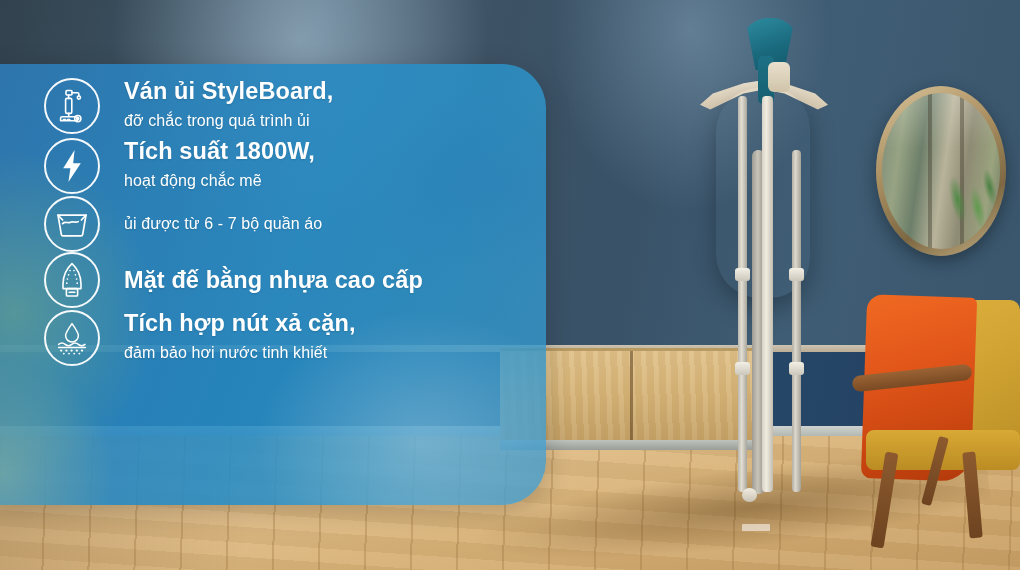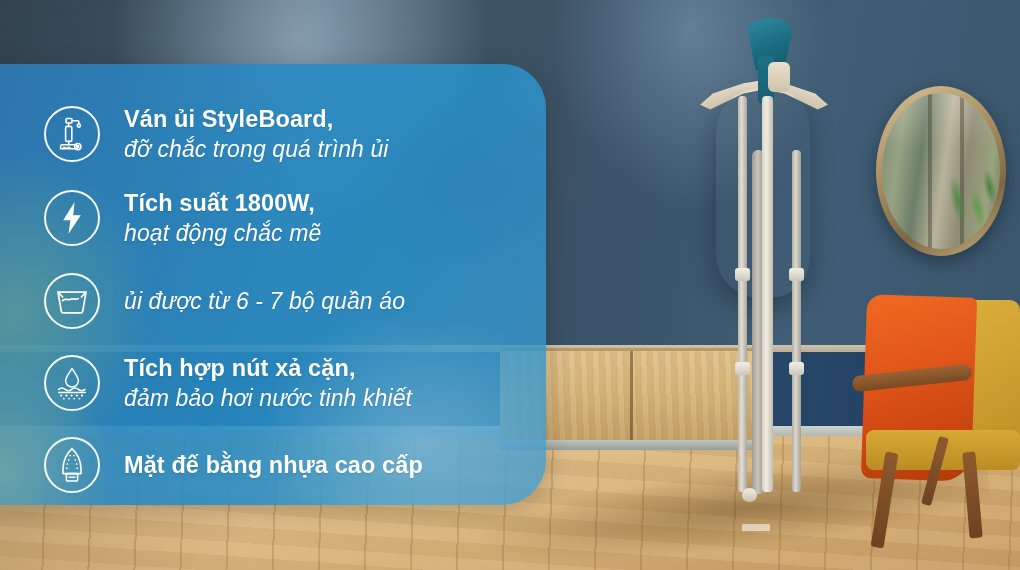--- a/index.html
+++ b/index.html
@@ -204,40 +204,39 @@
     background:
       radial-gradient(ellipse 180px 210px at 24px 250px, rgba(126,176,132,.50), rgba(126,176,132,0) 78%),
       radial-gradient(ellipse 150px 150px at 10px 410px, rgba(168,196,150,.45), rgba(168,196,150,0) 76%),
       radial-gradient(ellipse 220px 180px at 430px 380px, rgba(190,215,228,.35), rgba(190,215,228,0) 74%),
       radial-gradient(ellipse 190px 130px at 500px 120px, rgba(40,120,178,.30), rgba(40,120,178,0) 76%);
     pointer-events: none;
   }
 
   .feature-list {
     position: absolute; left: 54px; top: 12px; right: 28px; bottom: 12px;
-    display: flex; flex-direction: column; justify-content: space-between; margin-top: 28px;
+    display: flex; flex-direction: column; 
   }
   .feature-row { display: flex; align-items: center; gap: 24px; }
   .feature-icon {
     flex: 0 0 auto; width: 56px; height: 56px; border-radius: 50%;
     border: 2px solid rgba(255,255,255,.95);
     display: flex; align-items: center; justify-content: center;
   }
   .feature-icon svg { display: block; }
   .feature-text { display: flex; flex-direction: column; justify-content: center; }
   .feature-title {
     color: #ffffff; font-weight: bold; font-size: 23.5px; line-height: 30px;
     letter-spacing: .1px; white-space: nowrap;
     text-shadow: 0 1px 2px rgba(0,0,0,.13);
   }
   .feature-sub {
-    color: #ffffff; font-weight: normal; font-size: 23px; line-height: 30px;
+    color: #ffffff; font-weight: normal; font-size: 16px; line-height: 30px;
     letter-spacing: .1px; white-space: nowrap;
     text-shadow: 0 1px 2px rgba(0,0,0,.13);
-    font-style: italic;
   }
   .feature-sub:empty { display: none; }
 </style>
 </head>
 <body>
 
 <div id="stage">
 
   <div class="scene">
     <div class="wall-upper"></div>
@@ -333,20 +332,44 @@
             <path d="M7.6 13.6 c2.6 -2.6 5.2 0 7.8 -1.4 c2.6 -1.4 5.2 1.2 7.8 -0.6"></path>
           </svg>
         </div>
         <div class="feature-text">
           <div class="feature-sub">ủi được từ 6 - 7 bộ quần áo</div>
         </div>
       </div>
 
       <div class="feature-row">
         <div class="feature-icon">
+          <svg width="26" height="36" viewBox="0 0 26 36" fill="none" stroke="#ffffff" stroke-width="1.6" stroke-linecap="round" stroke-linejoin="round">
+            <path d="M13 1.6 C6.6 7.4 4 15 4 22.2 v4.4 h18 v-4.4 C22 15 19.4 7.4 13 1.6 z"></path>
+            <rect x="7.4" y="26.6" width="11.2" height="7.4" rx="1.1"></rect>
+            <path d="M10.2 30.3 h5.6"></path>
+            <g fill="#ffffff" stroke="none">
+              <circle cx="9.6" cy="12.8" r=".85"></circle>
+                <circle cx="16.4" cy="12.8" r=".85"></circle>
+              <circle cx="8.4" cy="17" r=".85"></circle>
+                <circle cx="17.6" cy="17" r=".85"></circle>
+              <circle cx="7.8" cy="21.2" r=".85"></circle>
+                <circle cx="18.2" cy="21.2" r=".85"></circle>
+              <circle cx="11" cy="8.6" r=".8"></circle>
+                <circle cx="15" cy="8.6" r=".8"></circle>
+            </g>
+          </svg>
+        </div>
+        <div class="feature-text">
+          <div class="feature-title">Mặt đế bằng nhựa cao cấp</div>
+
+        </div>
+      </div>
+
+      <div class="feature-row">
+        <div class="feature-icon">
           <svg width="34" height="34" viewBox="0 0 34 34" fill="none" stroke="#ffffff" stroke-width="1.5" stroke-linecap="round" stroke-linejoin="round">
             <path d="M17 2.6 C13 8.2 10.6 11.6 10.6 14.6 a6.4 6.4 0 0 0 12.8 0 c0 -3 -2.4 -6.4 -6.4 -12 z"></path>
             <path d="M3.6 23.4 c2.2 -1.8 4.4 -1.8 6.6 0 c2.2 1.8 4.4 1.8 6.6 0 c2.2 -1.8 4.4 -1.8 6.6 0 c2.2 1.8 4.4 1.8 6.6 0"></path>
             <path d="M3.6 26.6 h26.8"></path>
             <g fill="#ffffff" stroke="none">
               <circle cx="6.2" cy="29.6" r="1.15"></circle>
                 <circle cx="11.4" cy="29.6" r="1.15"></circle>
               <circle cx="16.6" cy="29.6" r="1.15"></circle>
                 <circle cx="21.8" cy="29.6" r="1.15"></circle>
               <circle cx="27" cy="29.6" r="1.15"></circle>
@@ -356,40 +379,16 @@
                 <circle cx="24.4" cy="32.6" r=".95"></circle>
             </g>
           </svg>
         </div>
         <div class="feature-text">
           <div class="feature-title">Tích hợp nút xả cặn,</div>
           <div class="feature-sub">đảm bảo hơi nước tinh khiết</div>
         </div>
       </div>
 
-      <div class="feature-row">
-        <div class="feature-icon">
-          <svg width="26" height="36" viewBox="0 0 26 36" fill="none" stroke="#ffffff" stroke-width="1.6" stroke-linecap="round" stroke-linejoin="round">
-            <path d="M13 1.6 C6.6 7.4 4 15 4 22.2 v4.4 h18 v-4.4 C22 15 19.4 7.4 13 1.6 z"></path>
-            <rect x="7.4" y="26.6" width="11.2" height="7.4" rx="1.1"></rect>
-            <path d="M10.2 30.3 h5.6"></path>
-            <g fill="#ffffff" stroke="none">
-              <circle cx="9.6" cy="12.8" r=".85"></circle>
-                <circle cx="16.4" cy="12.8" r=".85"></circle>
-              <circle cx="8.4" cy="17" r=".85"></circle>
-                <circle cx="17.6" cy="17" r=".85"></circle>
-              <circle cx="7.8" cy="21.2" r=".85"></circle>
-                <circle cx="18.2" cy="21.2" r=".85"></circle>
-              <circle cx="11" cy="8.6" r=".8"></circle>
-                <circle cx="15" cy="8.6" r=".8"></circle>
-            </g>
-          </svg>
-        </div>
-        <div class="feature-text">
-          <div class="feature-title">Mặt đế bằng nhựa cao cấp</div>
-
-        </div>
-      </div>
-
     </div>
   </div>
 
 </div>
 
 </body></html>

